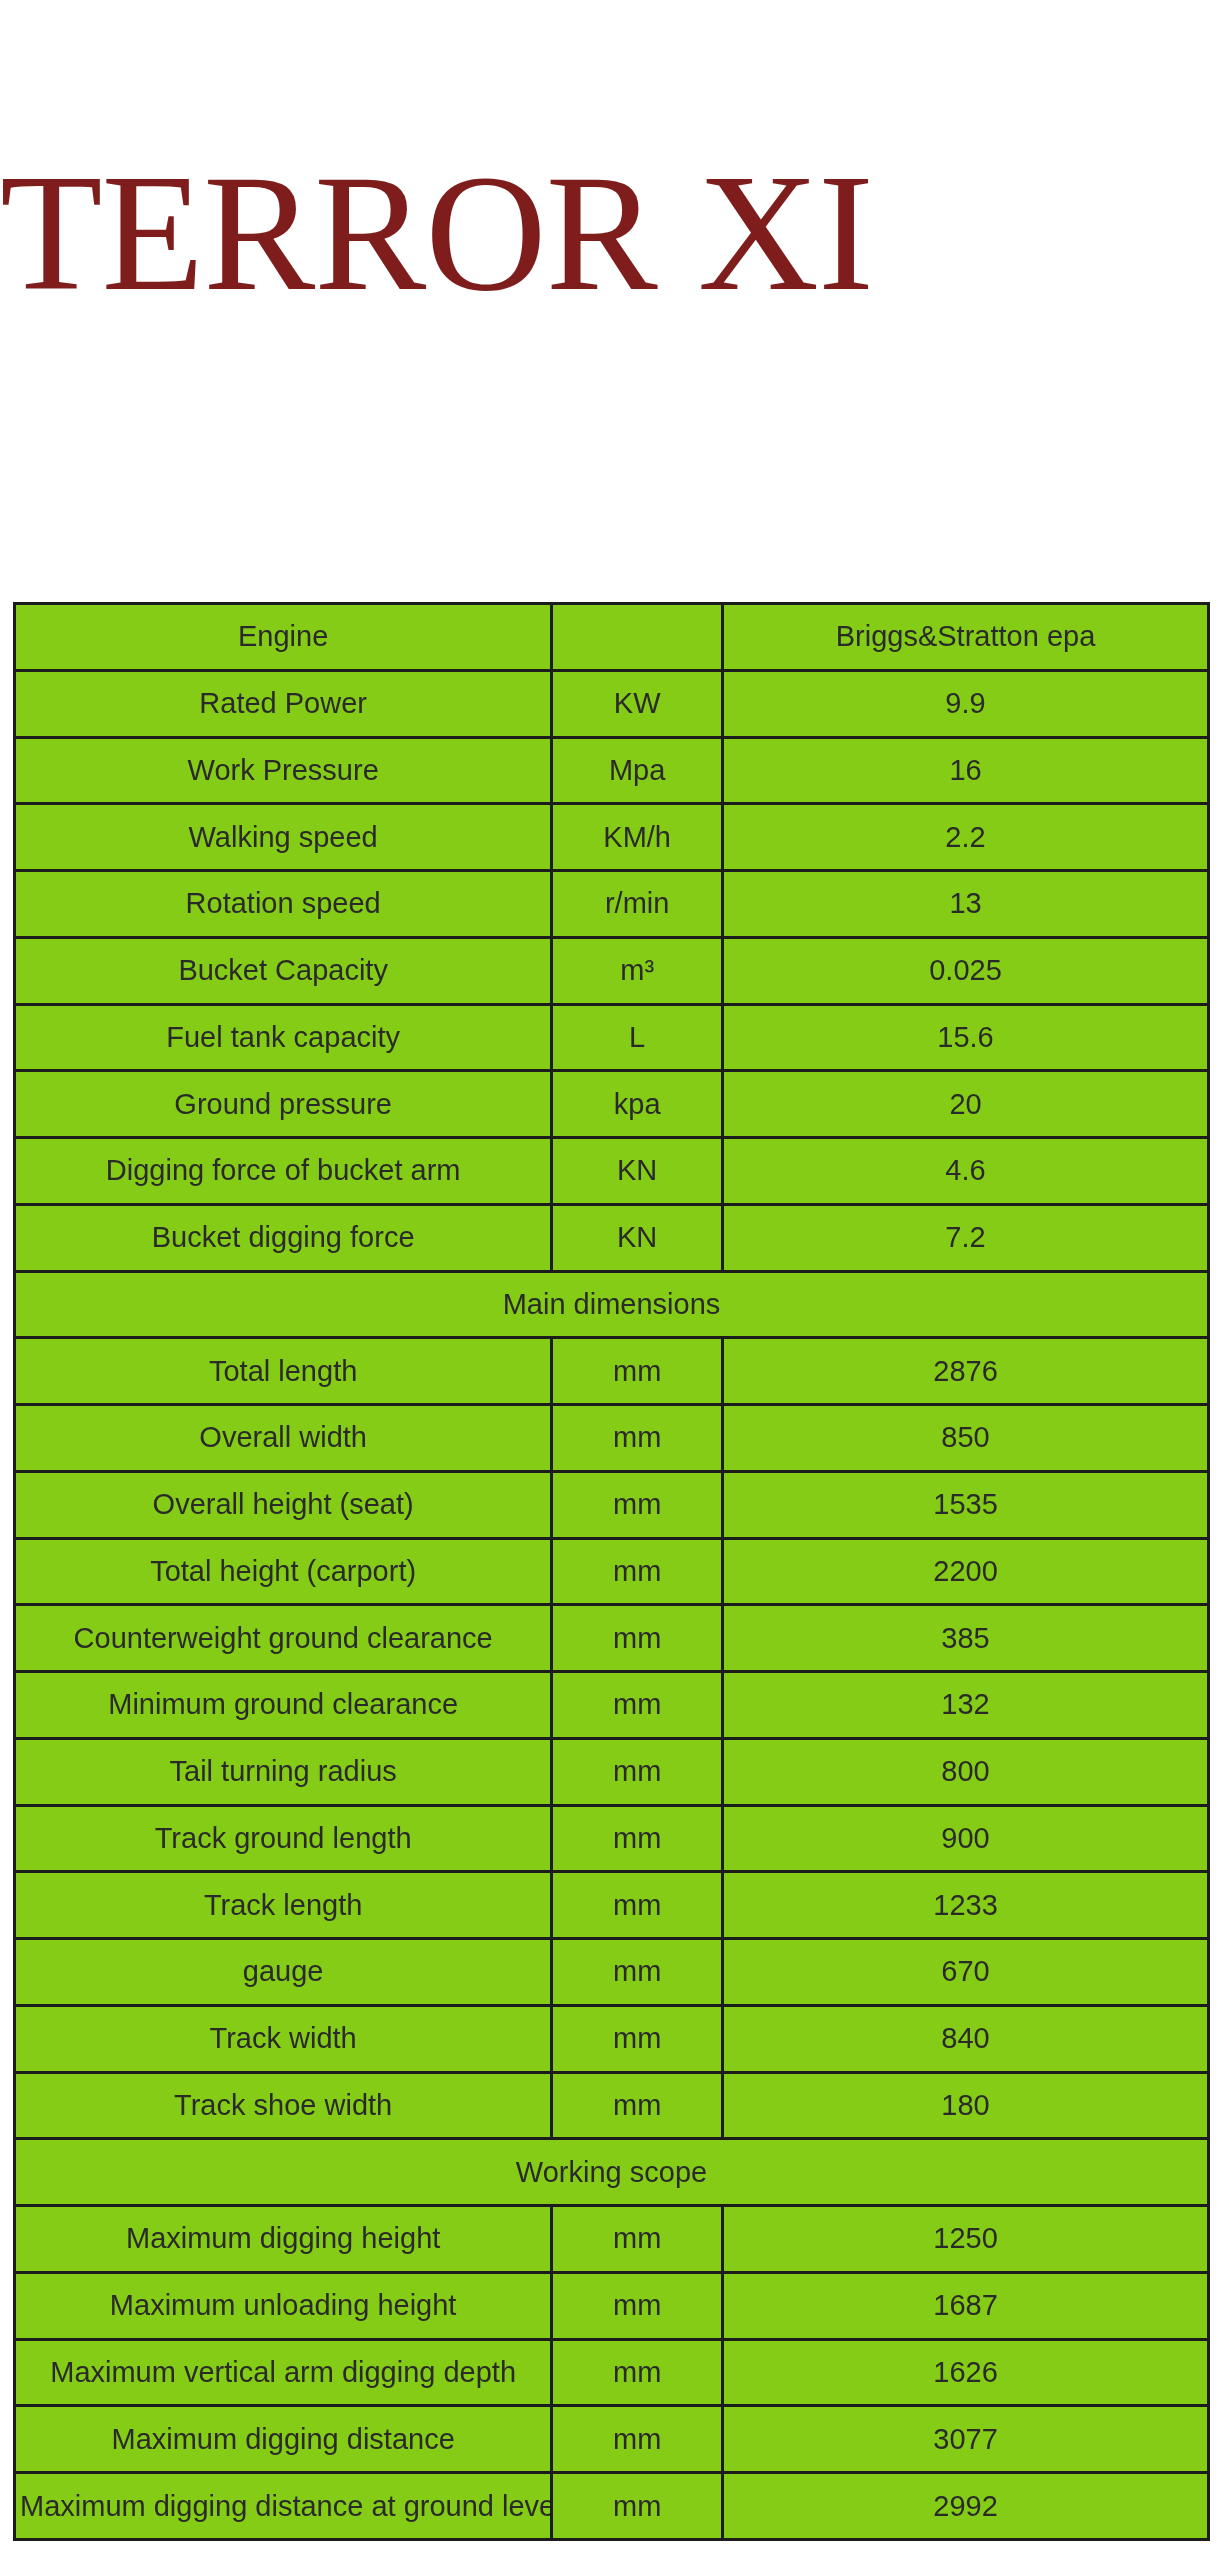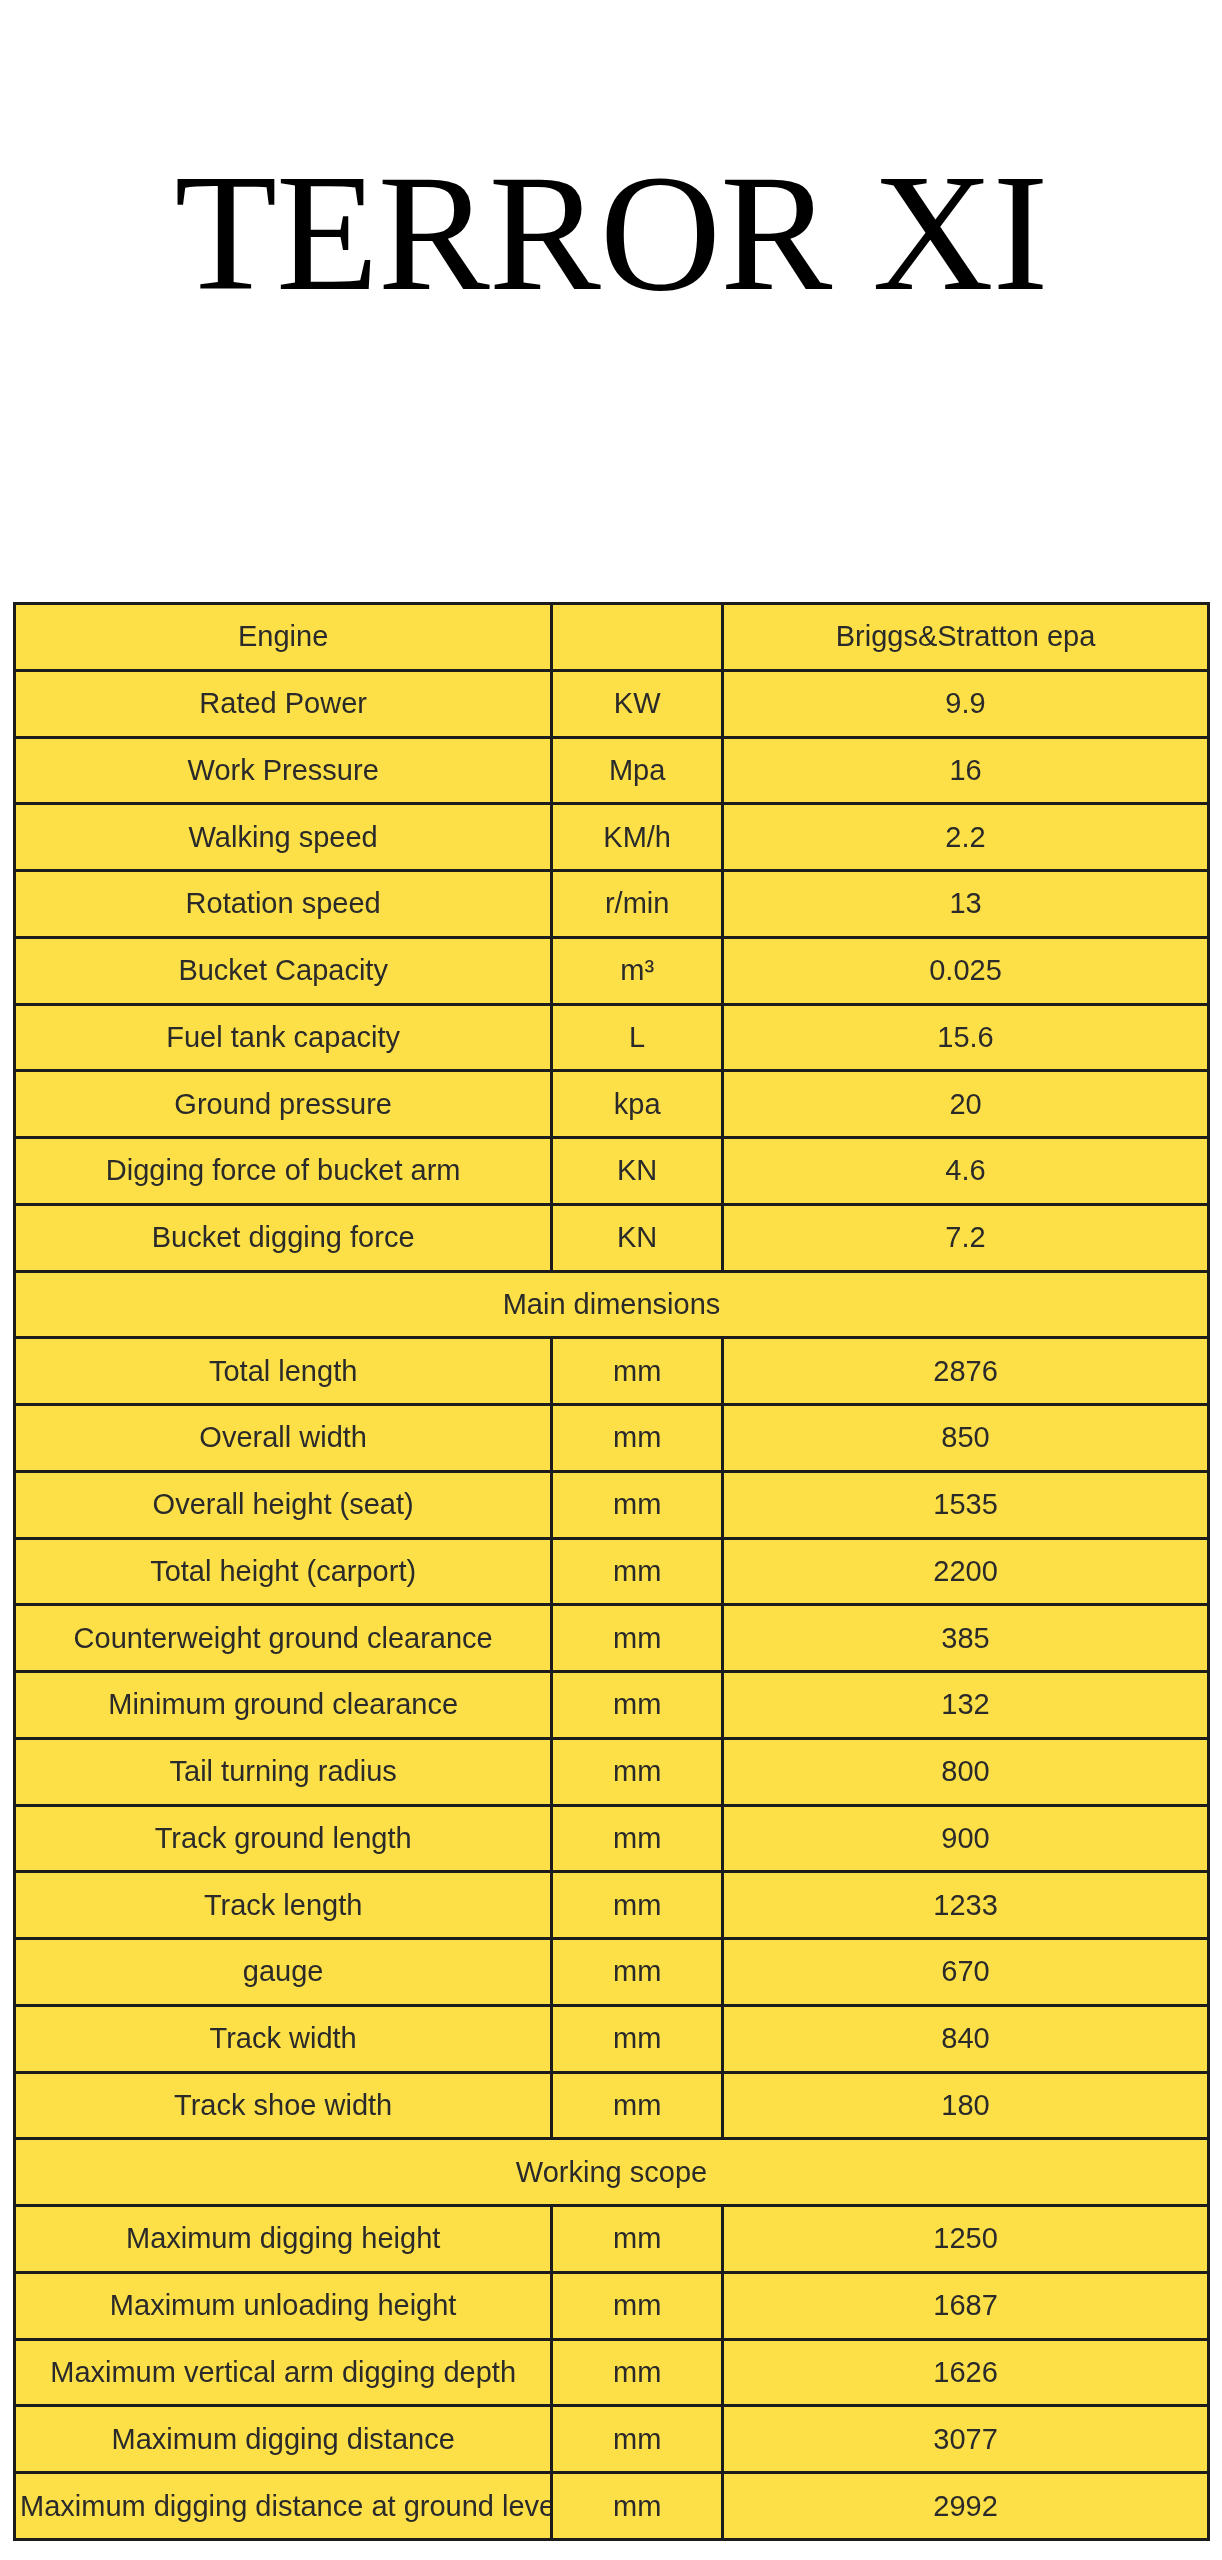--- a/index.html
+++ b/index.html
@@ -11,43 +11,42 @@
     height: 2560px;
     background: #ffffff;
     position: relative;
     overflow: hidden;
   }
   .title-block {
     position: absolute;
     top: 132px;
     left: 0;
     width: 1222px;
-    text-align: center;
     font-family: "Liberation Serif", "DejaVu Serif", serif;
     font-size: 168px;
     line-height: 200px;
-    color: #000000;
+    color: #7f1d1d;
     letter-spacing: -1px;
     white-space: nowrap;
   }
   .title-line {
     display: block;
   }
   table.spec-table {
     position: absolute;
     left: 13px;
     top: 602px;
     width: 1197px;
     height: 1939px;
     border-collapse: collapse;
     table-layout: fixed;
     font-family: "Liberation Sans", "DejaVu Sans", sans-serif;
     font-size: 29px;
     color: #2a2a2a;
-    background: #fde047;
+    background: #84cc16;
   }
   table.spec-table td {
     border: 3px solid #1c1c1c;
     text-align: center;
     vertical-align: middle;
     padding: 0 4px;
     white-space: nowrap;
     overflow: hidden;
   }
   col.c-label { width: 45%; }

